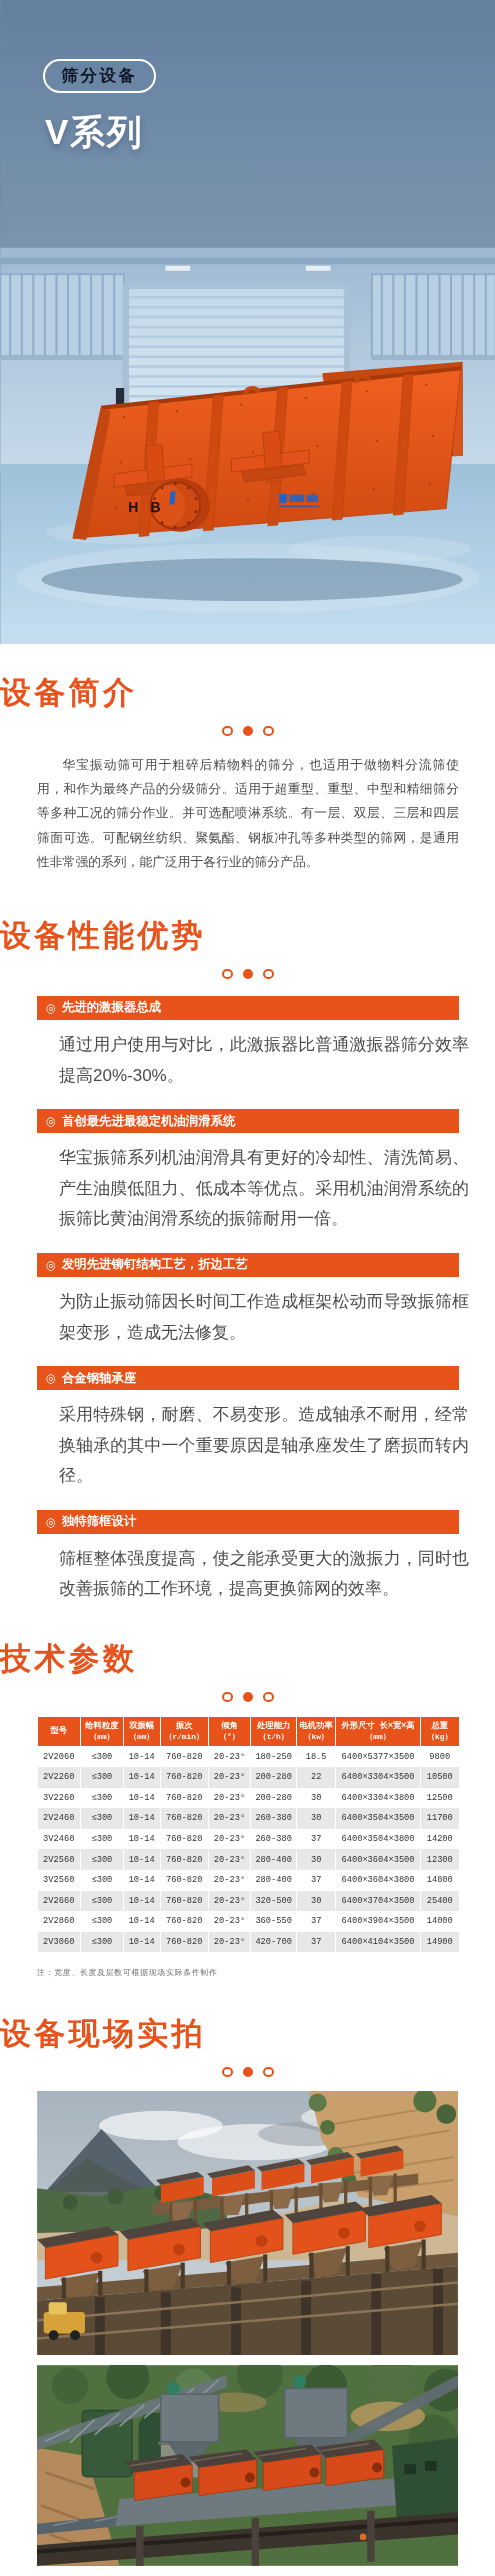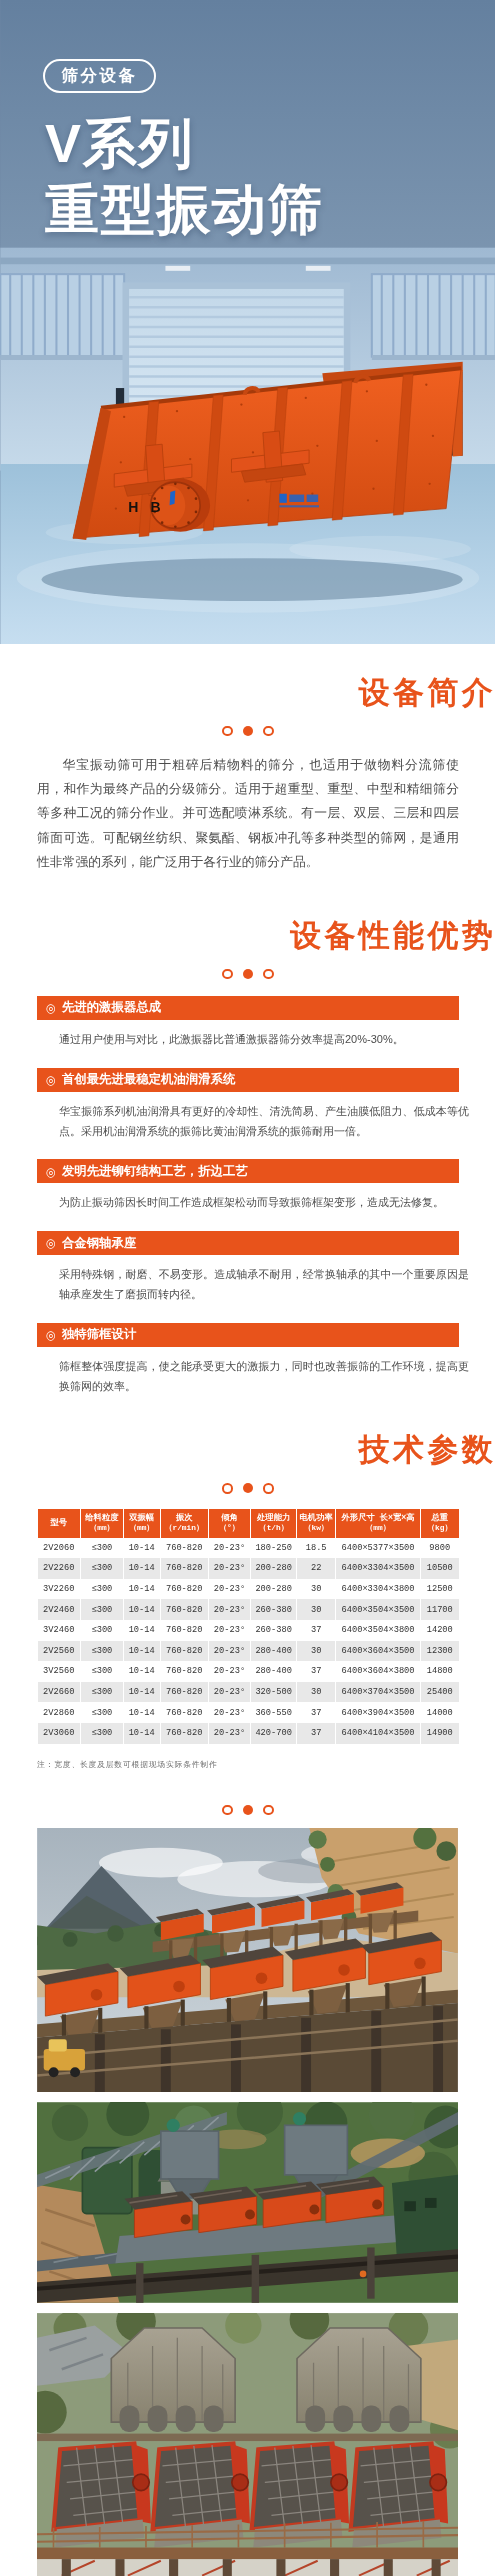--- a/index.html
+++ b/index.html
@@ -2,41 +2,41 @@
 <html style="font-size:13.2px"><head>
 <meta charset="utf-8">
 <style>
   html,body{margin:0;padding:0;background:#fff;}
   .page{width:496px;font-family:"Liberation Sans","DejaVu Sans",sans-serif;background:#fff;}
 
   
   .hero{position:relative;height:644px;overflow:hidden;background:#6e86a4;}
   .hero svg{position:absolute;left:0;top:0;}
   .badge{position:absolute;left:43px;top:59px;border:2.5px solid #fff;border-radius:18px;
-         padding:4.1px 16.5px;color:#ffffff;font-size:16.5px;font-weight:bold;letter-spacing:2.5px;}
-  .hero-title{position:absolute;left:45px;top:111px;margin:0;color:#fff;font-size:54px;
+         padding:4.1px 16.5px;color:#0f172a;font-size:16.5px;font-weight:bold;letter-spacing:2.5px;}
+  .hero-title{position:absolute;left:45px;top:111px;margin:0;color:#fff;font-size:35px;
          font-weight:800;letter-spacing:1.7px;line-height:1.22;
-         text-shadow:0 2.5px 6.6px rgba(30,50,80,.35);}
+         text-shadow:0 2.5px 6.6px rgba(30,50,80,.35);text-align:center;}
 
   
-  .sec-title{margin:0;text-align:right;color:#e8531b;font-size:31px;font-weight:800;letter-spacing:3.3px;}
+  .sec-title{margin:0;text-align:left;color:#e8531b;font-size:31px;font-weight:800;letter-spacing:3.3px;}
   .dots{display:flex;justify-content:center;align-items:center;gap:10px;margin-top:11.6px;}
   .dot{width:6.6px;height:6.6px;border:2.1px solid #e8531b;border-radius:50%;background:transparent;}
   .dot--fill{width:10px;height:10px;border:none;background:#e8531b;}
 
   .intro{padding-top:28px;}
   .intro-body{margin:16.5px 37px 0;font-size:12.8px;line-height:1.9;color:#4c4c4c;
               text-align:justify;text-indent:2em;}
 
   .advantages{margin-top:41px;}
   .adv-list{margin-top:16.5px;}
   .adv-bar{margin:0 37px;height:24px;background:#e8531b;color:#fff;display:flex;
            align-items:center;gap:5.8px;padding-left:9px;font-size:12.4px;font-weight:bold;}
   .adv-mark{font-size:11.6px;font-weight:normal;line-height:1;}
-  .adv-body{margin:10px 27px 18px 59px;font-size:11px;line-height:1.8;color:#4c4c4c;text-align:justify;}
+  .adv-body{margin:10px 27px 18px 59px;font-size:17px;line-height:1.8;color:#4c4c4c;text-align:justify;}
 
   .specs{margin-top:33px;}
   .spec-table{margin:15px auto 15px;width:421px;border-collapse:collapse;table-layout:fixed;font-family:Liberation Mono, monospace;}
   .spec-table th{background:#e8531b;color:#fff;font-size:8.3px;line-height:1.3;font-weight:bold;padding:4.1px 0;}
   .spec-table th .unit{font-size:7.8px;}
   .spec-table td{text-align:center;font-size:8.7px;color:#333;height:20.6px;padding:0 0.8px;}
   .spec-table tbody tr:nth-child(even){background:#e8e8e8;}
   .spec-table th + th,.spec-table td + td{border-left:1.7px solid #fff;}
   .spec-note{margin:5px 37px 0;font-size:7.8px;color:#6e6e6e;letter-spacing:0.8px;}
 
@@ -183,21 +183,21 @@
           <rect x="371" y="599" width="14" height="9" opacity=".85"></rect>
           <rect x="338" y="612" width="48" height="2.5" opacity=".8"></rect>
         </g>
 
         <path d="M296,478 a9,9 0 0 1 17,-3" stroke="#c64811" stroke-width="5" fill="none"></path>
         <path d="M430,464 a9,9 0 0 1 17,-3" stroke="#c64811" stroke-width="5" fill="none"></path>
       </g>
     </svg>
     <div class="badge">筛分设备</div>
     <h1 class="hero-title"><span>V系列</span><br>
-      <span>重型振动筛</span></h1>
+      </h1>
   </header>
 
   <section class="intro">
     <h2 class="sec-title">设备简介</h2>
     <div class="dots">
       <span class="dot"></span>
       <span class="dot dot--fill"></span>
       <span class="dot"></span>
     </div>
     <p class="intro-body">华宝振动筛可用于粗碎后精物料的筛分，也适用于做物料分流筛使用，和作为最终产品的分级筛分。适用于超重型、重型、中型和精细筛分等多种工况的筛分作业。并可选配喷淋系统。有一层、双层、三层和四层筛面可选。可配钢丝纺织、聚氨酯、钢板冲孔等多种类型的筛网，是通用性非常强的系列，能广泛用于各行业的筛分产品。</p>
@@ -407,20 +407,21 @@
             <td>37</td>
             <td>6400×4104×3500</td>
             <td>14900</td>
           </tr>
         </tbody>
     </table>
     <p class="spec-note">注：宽度、长度及层数可根据现场实际条件制作</p>
   </section>
 
   <section class="gallery">
+    <h2 class="sec-title">设备现场实拍</h2>
     <div class="dots">
       <span class="dot"></span>
       <span class="dot dot--fill"></span>
       <span class="dot"></span>
     </div>
     <div class="photo-list">
 
       <svg class="photo" width="421" height="264" viewBox="0 0 510 320" aria-hidden="true">
         <defs>
           <linearGradient id="p1sky" x1="0" y1="0" x2="0" y2="1">

